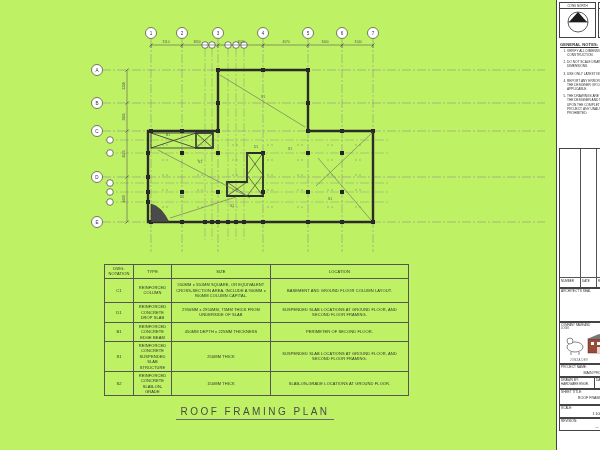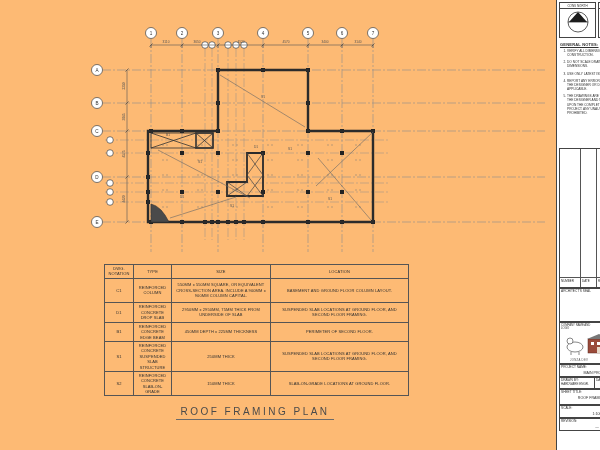--- a/index.html
+++ b/index.html
@@ -1,18 +1,18 @@
 <!DOCTYPE html>
 <html><head>
 <meta charset="utf-8">
 <style>
   html,body{margin:0;padding:0;}
   body{width:600px;height:450px;background:#fff;overflow:hidden;position:relative;
        font-family:"Liberation Sans", sans-serif;color:#3a3a3a;}
-  #stage{position:absolute;inset:0;width:600px;height:450px;background:#fdba74;}
+  #stage{position:absolute;inset:0;width:600px;height:450px;background:#bef264;}
   svg text{font-family:"Liberation Sans", sans-serif;}
 
   
   .sched{position:absolute;left:104px;top:264px;width:304px;border-collapse:collapse;
          table-layout:fixed;font-size:4px;line-height:1.35;color:#2f2f2f;}
   .sched td,.sched th{border:0.8px solid #555;text-align:center;vertical-align:middle;
          padding:1px 2px;font-weight:normal;letter-spacing:.1px;word-wrap:break-word;}
   .sched th{font-size:4px;}
 
   

